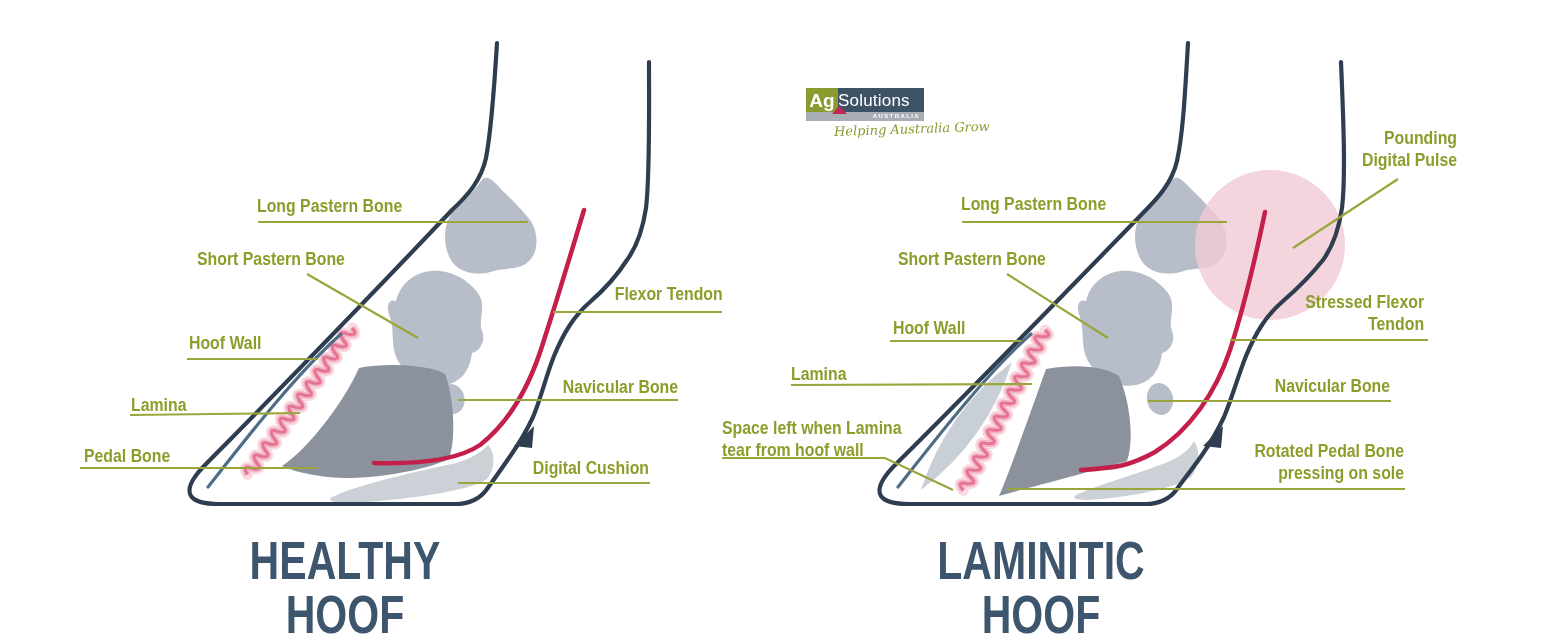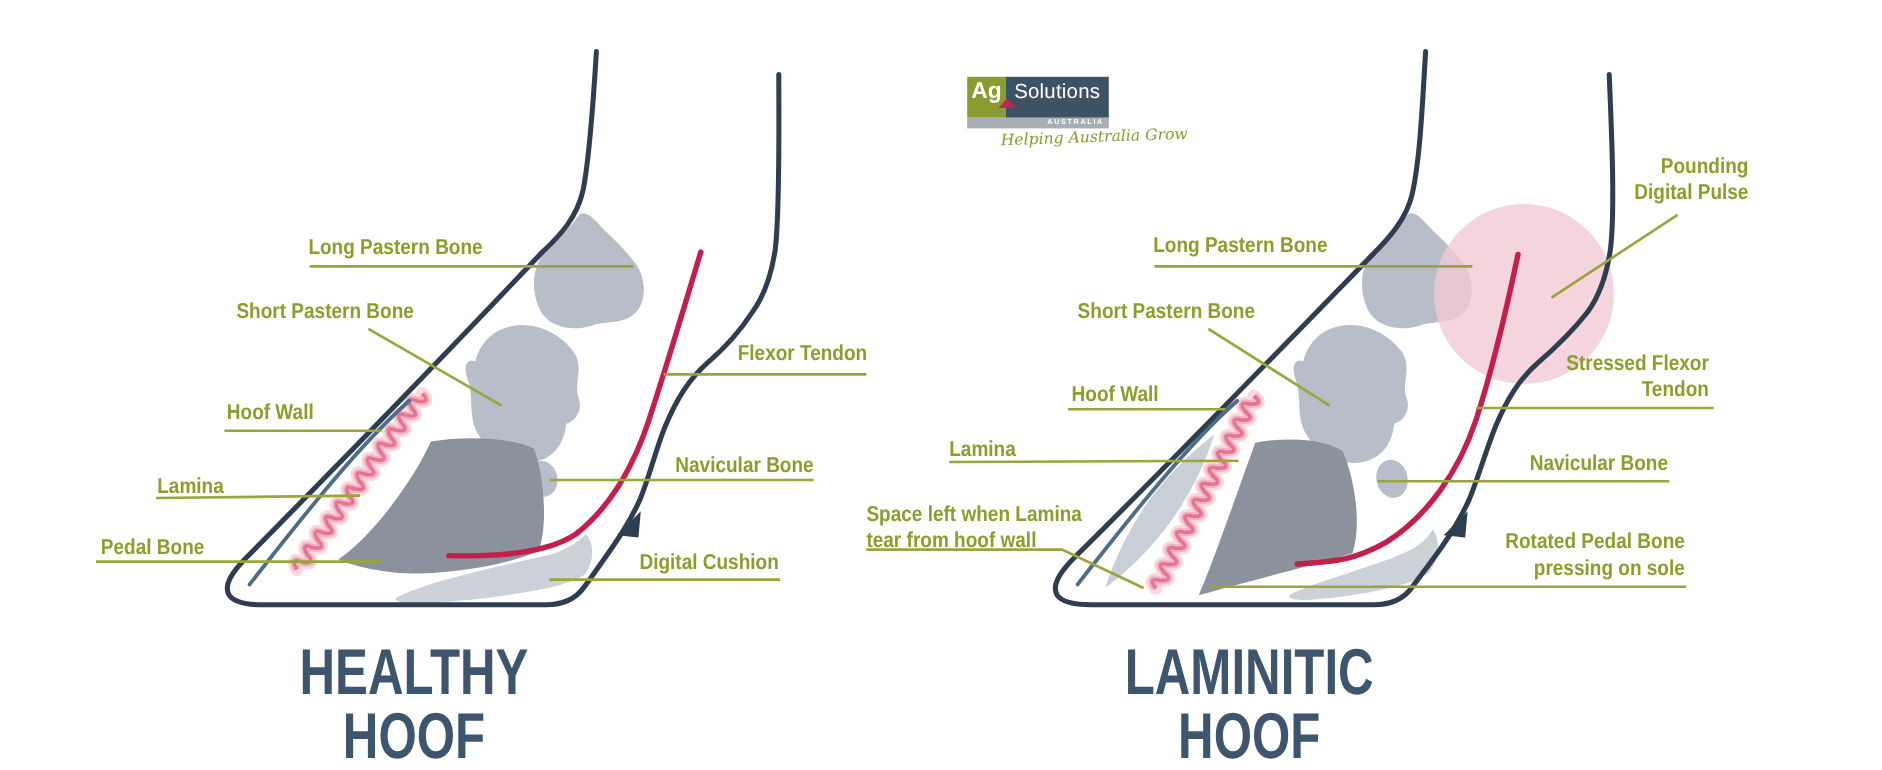--- a/index.html
+++ b/index.html
@@ -27,25 +27,25 @@
        color:var(--label_green,#8e9c2b);white-space:nowrap;transform:scaleX(0.88);}
   .lbl.al{transform-origin:left top;text-align:left;}
   .lbl.ar{transform-origin:right top;text-align:right;}
 
   .title{position:absolute;font-weight:bold;font-size:54px;line-height:54px;
          color:var(--title_slate,#3d566e);width:400px;text-align:center;
          transform:scaleX(0.76);transform-origin:center top;letter-spacing:0;}
 
   
   #logo{position:absolute;left:806px;top:64px;width:118px;}
-  #logo .row{display:flex;height:34px;position:relative;}
+  #logo .row{display:flex;height:24px;position:relative;margin-top:24px;}
   #logo .ag{width:32px;background:var(--logo_olive,#8a9b30);color:#fff;font-weight:bold;
             font-size:19px;line-height:25px;text-align:center;}
   #logo .sol{width:86px;background:var(--logo_slate,#3e5266);color:#fff;font-weight:normal;
-             font-size:17px;line-height:25px;text-align:center;letter-spacing:0.2px;}
+             font-size:17px;line-height:25px;letter-spacing:0.2px;}
   #logo .tri{position:absolute;left:26px;top:18px;width:0;height:0;
              border-left:7px solid transparent;border-right:8px solid transparent;
              border-bottom:8px solid var(--logo_red,#c22653);}
   #logo .bar{height:9px;background:var(--logo_gray,#a9aeb5);color:#fff;font-size:6px;
              font-weight:bold;letter-spacing:1.4px;text-align:right;line-height:9px;
              padding-right:4px;box-sizing:border-box;}
   #logo .tag{margin-top:3px;margin-left:28px;color:var(--logo_olive,#8a9b30);
              font-family:"DejaVu Serif", serif;font-style:italic;font-size:13px;
              white-space:nowrap;transform:rotate(-2deg);transform-origin:left center;}
 </style>

